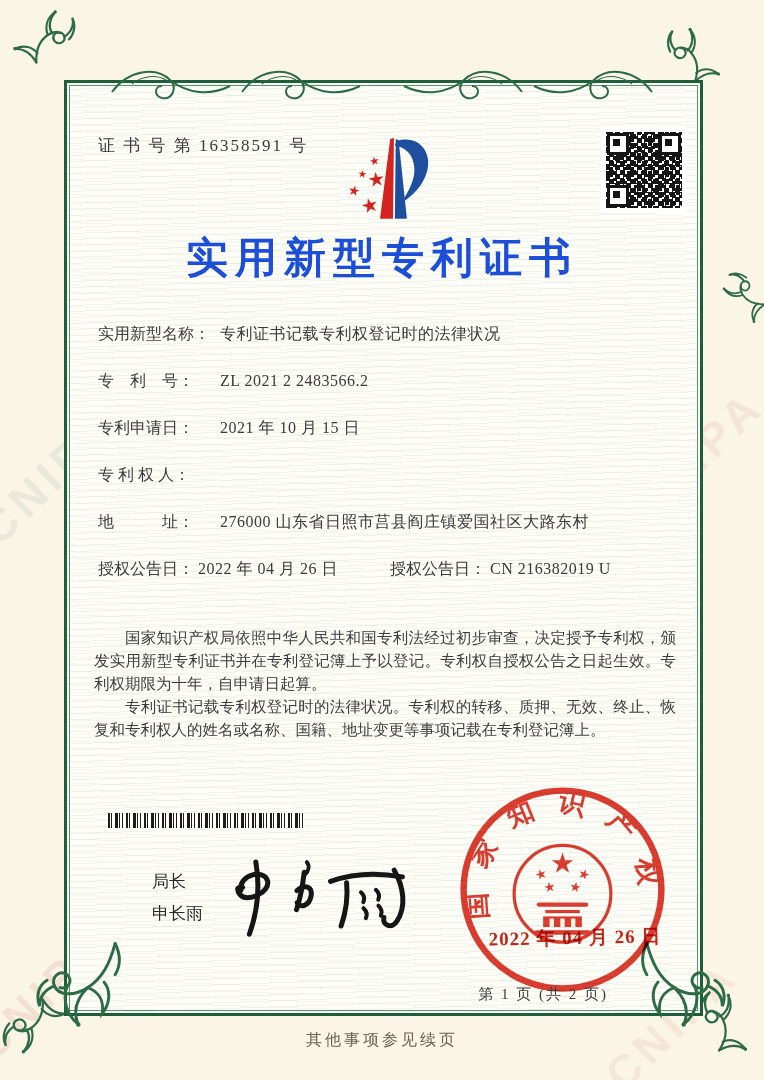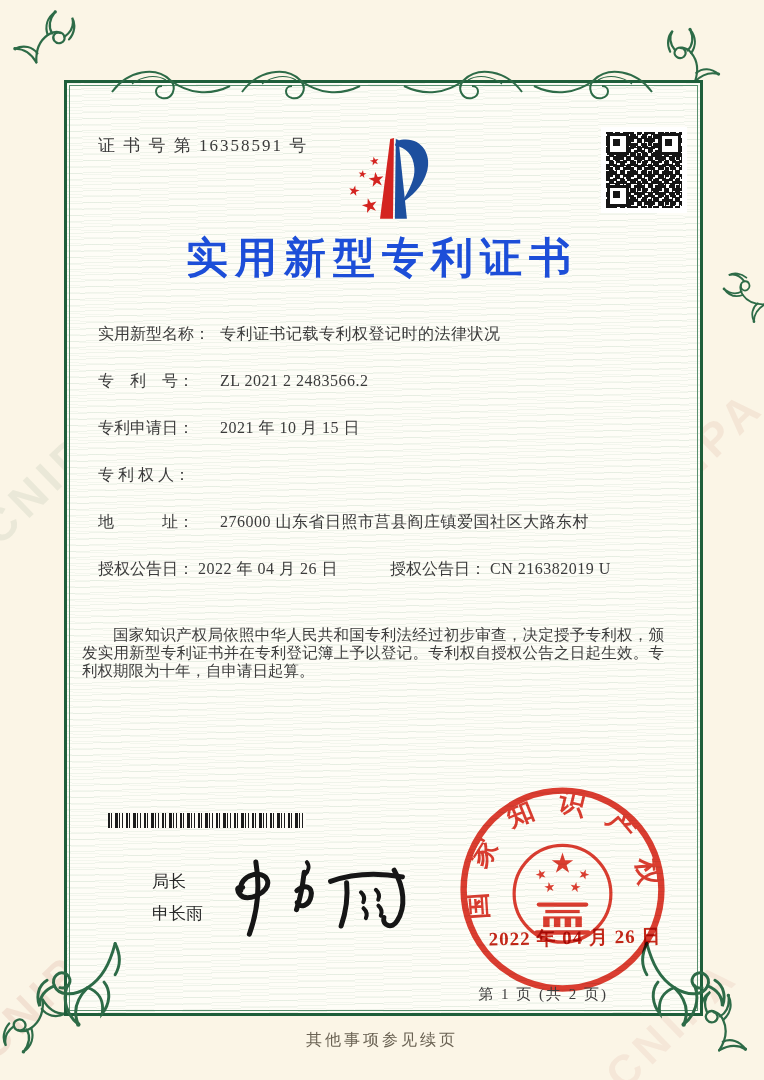--- a/index.html
+++ b/index.html
@@ -60,22 +60,22 @@
   .flabel{flex:0 0 122px;white-space:pre;}
   .fvalue{flex:1;letter-spacing:.5px;}
   .grant-row{display:flex;margin-bottom:0;line-height:20px;}
   .grant-row .pair{display:flex;}
   .grant-row .p1{width:292px;}
   .grant-row .glabel{white-space:pre;}
   .grant-row .gvalue{margin-left:4px;letter-spacing:.5px;}
 
   
   .body-text{
-    position:absolute;left:82px;top:626px;width:582px;
-    font-size:15.5px;line-height:18px;color:#3d3d3d;text-align:justify;
+    position:absolute;left:94px;top:626px;width:582px;
+    font-size:15.5px;line-height:23px;color:#3d3d3d;text-align:justify;
   }
   .body-text p{margin:0;text-indent:2em;}
 
   
   .barcode{
     position:absolute;left:108px;top:813px;width:198px;height:15px;
     background:repeating-linear-gradient(90deg,
       #1c1c1c 0 2px,#fefdf7 2px 3px,#1c1c1c 3px 4px,#fefdf7 4px 7px,
       #1c1c1c 7px 10px,#fefdf7 10px 11px,#1c1c1c 11px 12px,#fefdf7 12px 14px,
       #1c1c1c 14px 15px,#fefdf7 15px 18px);
@@ -221,20 +221,21 @@
       </span>
       <span class="pair">
         <span class="glabel">授权公告日：</span>
         <span class="gvalue">CN 216382019 U</span>
       </span>
     </div>
   </div>
 
   <div class="body-text">
     <p>国家知识产权局依照中华人民共和国专利法经过初步审查，决定授予专利权，颁发实用新型专利证书并在专利登记簿上予以登记。专利权自授权公告之日起生效。专利权期限为十年，自申请日起算。</p>
+    <p>专利证书记载专利权登记时的法律状况。专利权的转移、质押、无效、终止、恢复和专利权人的姓名或名称、国籍、地址变更等事项记载在专利登记簿上。</p>
   </div>
 
   <div class="barcode"></div>
 
   <div class="signer">
     <div>局长</div>
     <div>申长雨</div>
   </div>
 
   <svg class="signature" width="200" height="85" viewBox="0 0 200 85">

